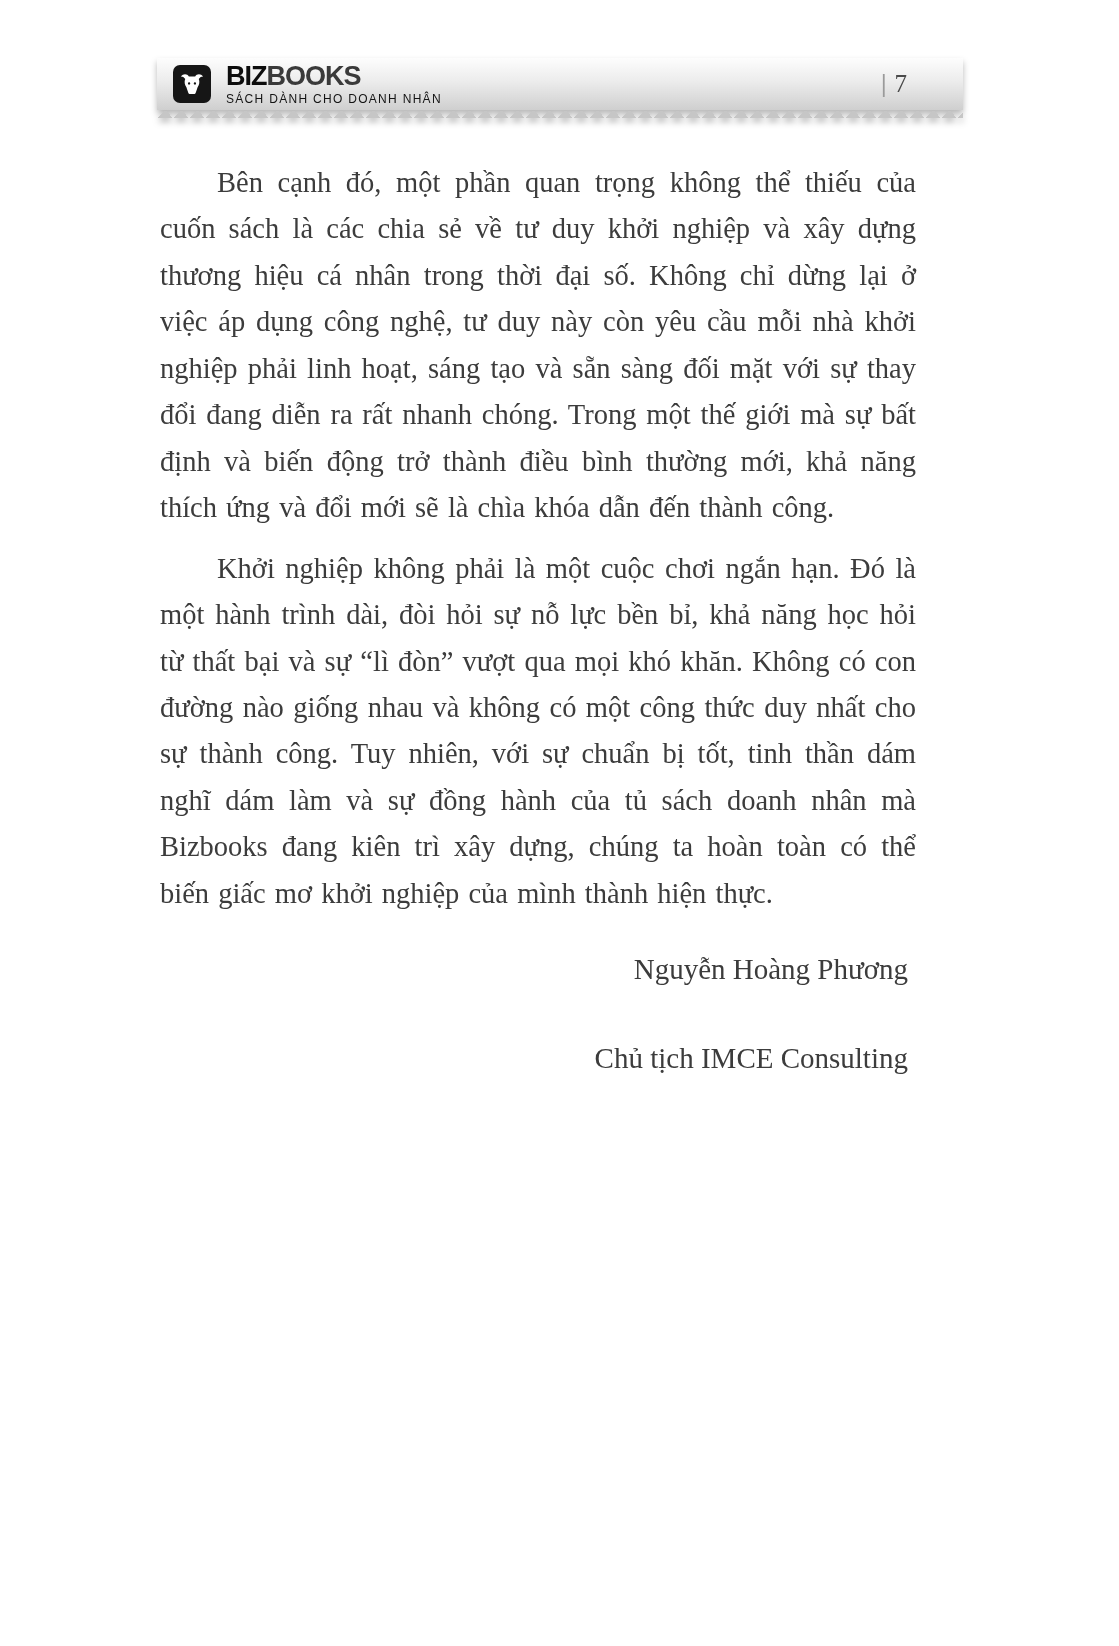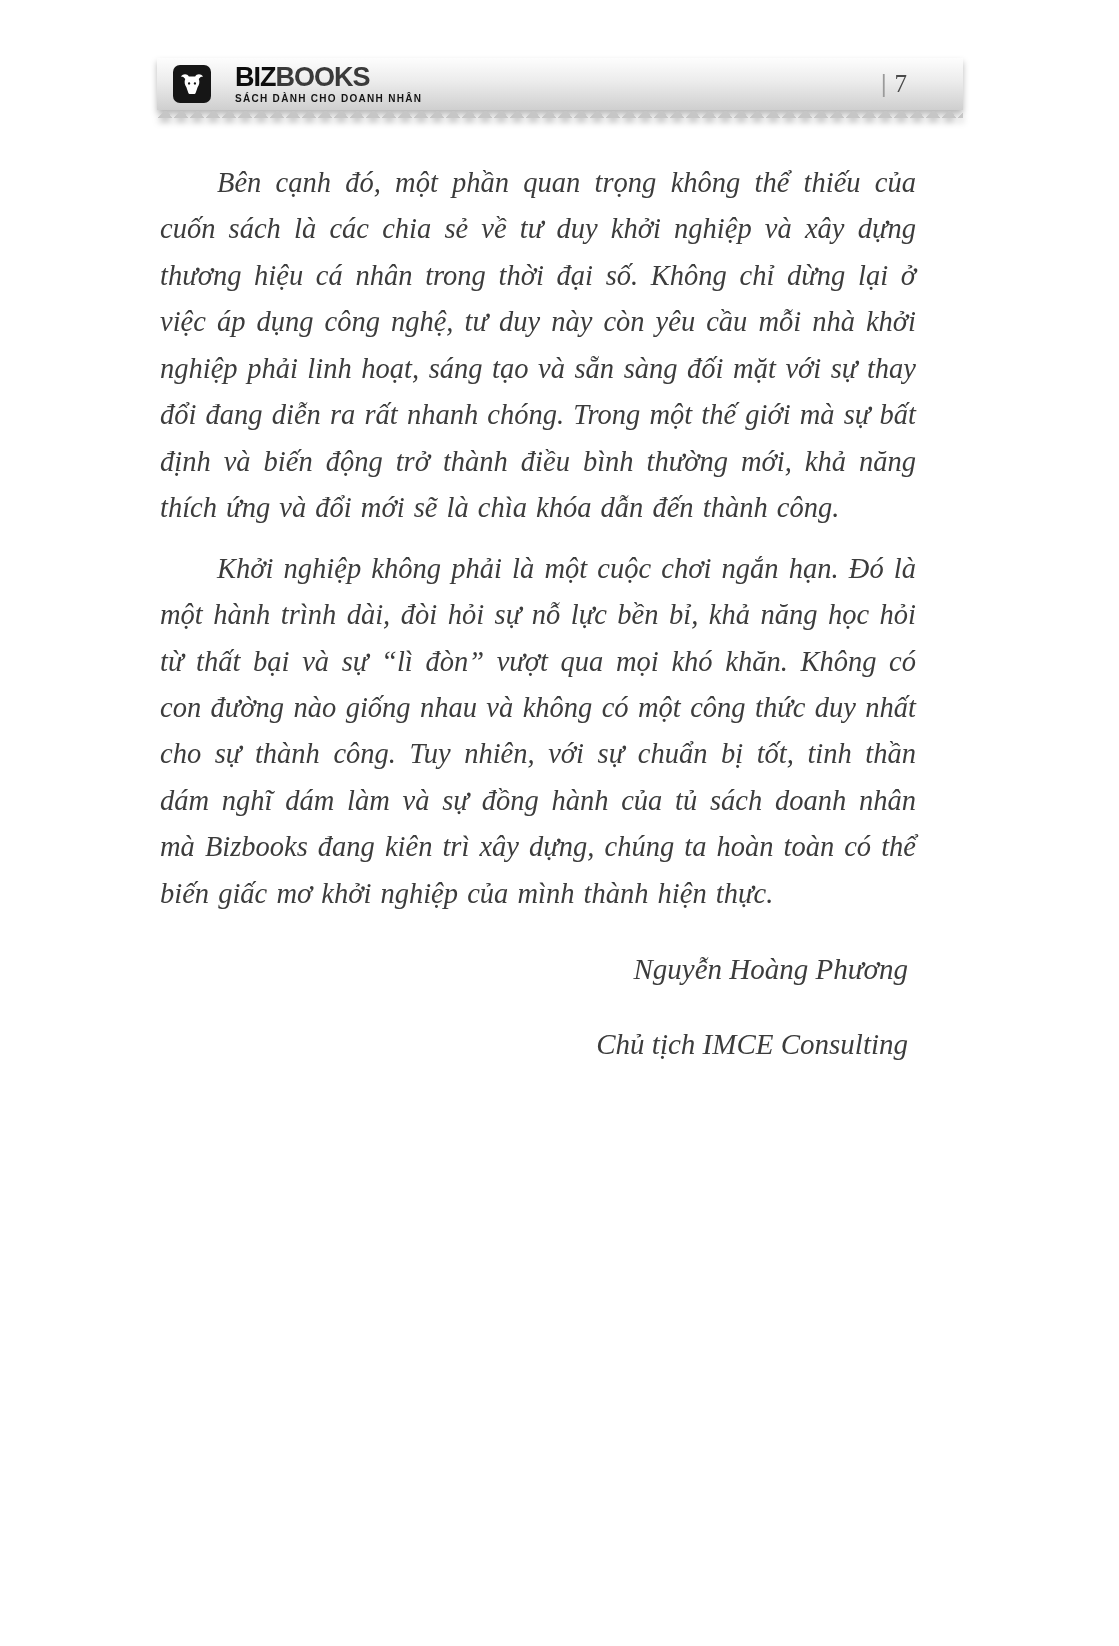--- a/index.html
+++ b/index.html
@@ -36,21 +36,21 @@
     position: absolute;
     left: 0; right: 0; bottom: -8px; height: 8px;
     background: conic-gradient(from 135deg at 50% 0%, #c6c6c6 90deg, transparent 90deg);
     background-size: 16px 8px;
     background-repeat: repeat-x;
   }
 
   .logo-wrap {
     display: flex;
     align-items: center;
-    gap: 24px;
+    gap: 15px;
   }
   .logo-icon {
     width: 38px;
     height: 38px;
     background: #161616;
     border-radius: 7px;
     display: flex;
     align-items: center;
     justify-content: center;
     flex: 0 0 auto;
@@ -65,22 +65,22 @@
     font-size: 27px;
     letter-spacing: -1px;
     transform: scaleY(1.05);
     transform-origin: left center;
     white-space: nowrap;
   }
   .logo-title .bold  { font-weight: 900; color: #0d0d0d; }
   .logo-title .light { font-weight: 700; color: #3a3a3a; }
   .logo-tagline {
     font-family: "Liberation Sans", sans-serif;
-    font-size: 10px;
-    font-weight: bold;
+    font-size: 12px;
+    font-weight: normal;
     letter-spacing: 1.3px;
     color: #141414;
     margin-top: 3px;
     white-space: nowrap;
   }
 
   .page-num-wrap {
     font-family: "Liberation Serif", serif;
     font-size: 25px;
     display: flex;
@@ -90,21 +90,20 @@
   }
   .page-num-sep { color: #9a9a9a; font-weight: bold; }
   .page-num     { color: #4a4a4a; }
 
   
   .content {
     position: absolute;
     top: 160px;
     left: 160px;
     width: 756px; 
-    font-style: italic;
   }
   .content p {
     margin: 0 0 14px 0;
     font-size: 28.5px;
     line-height: 1.63;
     text-align: justify;
     text-indent: 57px;
     color: #3c3c3c;
     word-spacing: 2px;
   }
@@ -112,21 +111,21 @@
   
   .signature { margin-top: 30px; }
   .sig-line {
     font-size: 29px;
     color: #3c3c3c;
     line-height: 1.55;
   }
   .sig-right  { text-align: right; padding-right: 8px; }
   .sig-center { text-align: center; }
   .sig-name   { margin-top: 10px; }
-  .sig-title1 { margin-top: 30px; }
+  .sig-title1 { margin-top: 44px; }
   .sig-note   { margin-top: 4px; }
   .sig-title2 { margin-top: 22px; }
 </style>
 </head>
 <body>
 
 <div class="header-strip">
   <div class="logo-wrap">
     <div class="logo-icon">
       <svg width="28" height="28" viewBox="0 0 24 24" aria-hidden="true">

